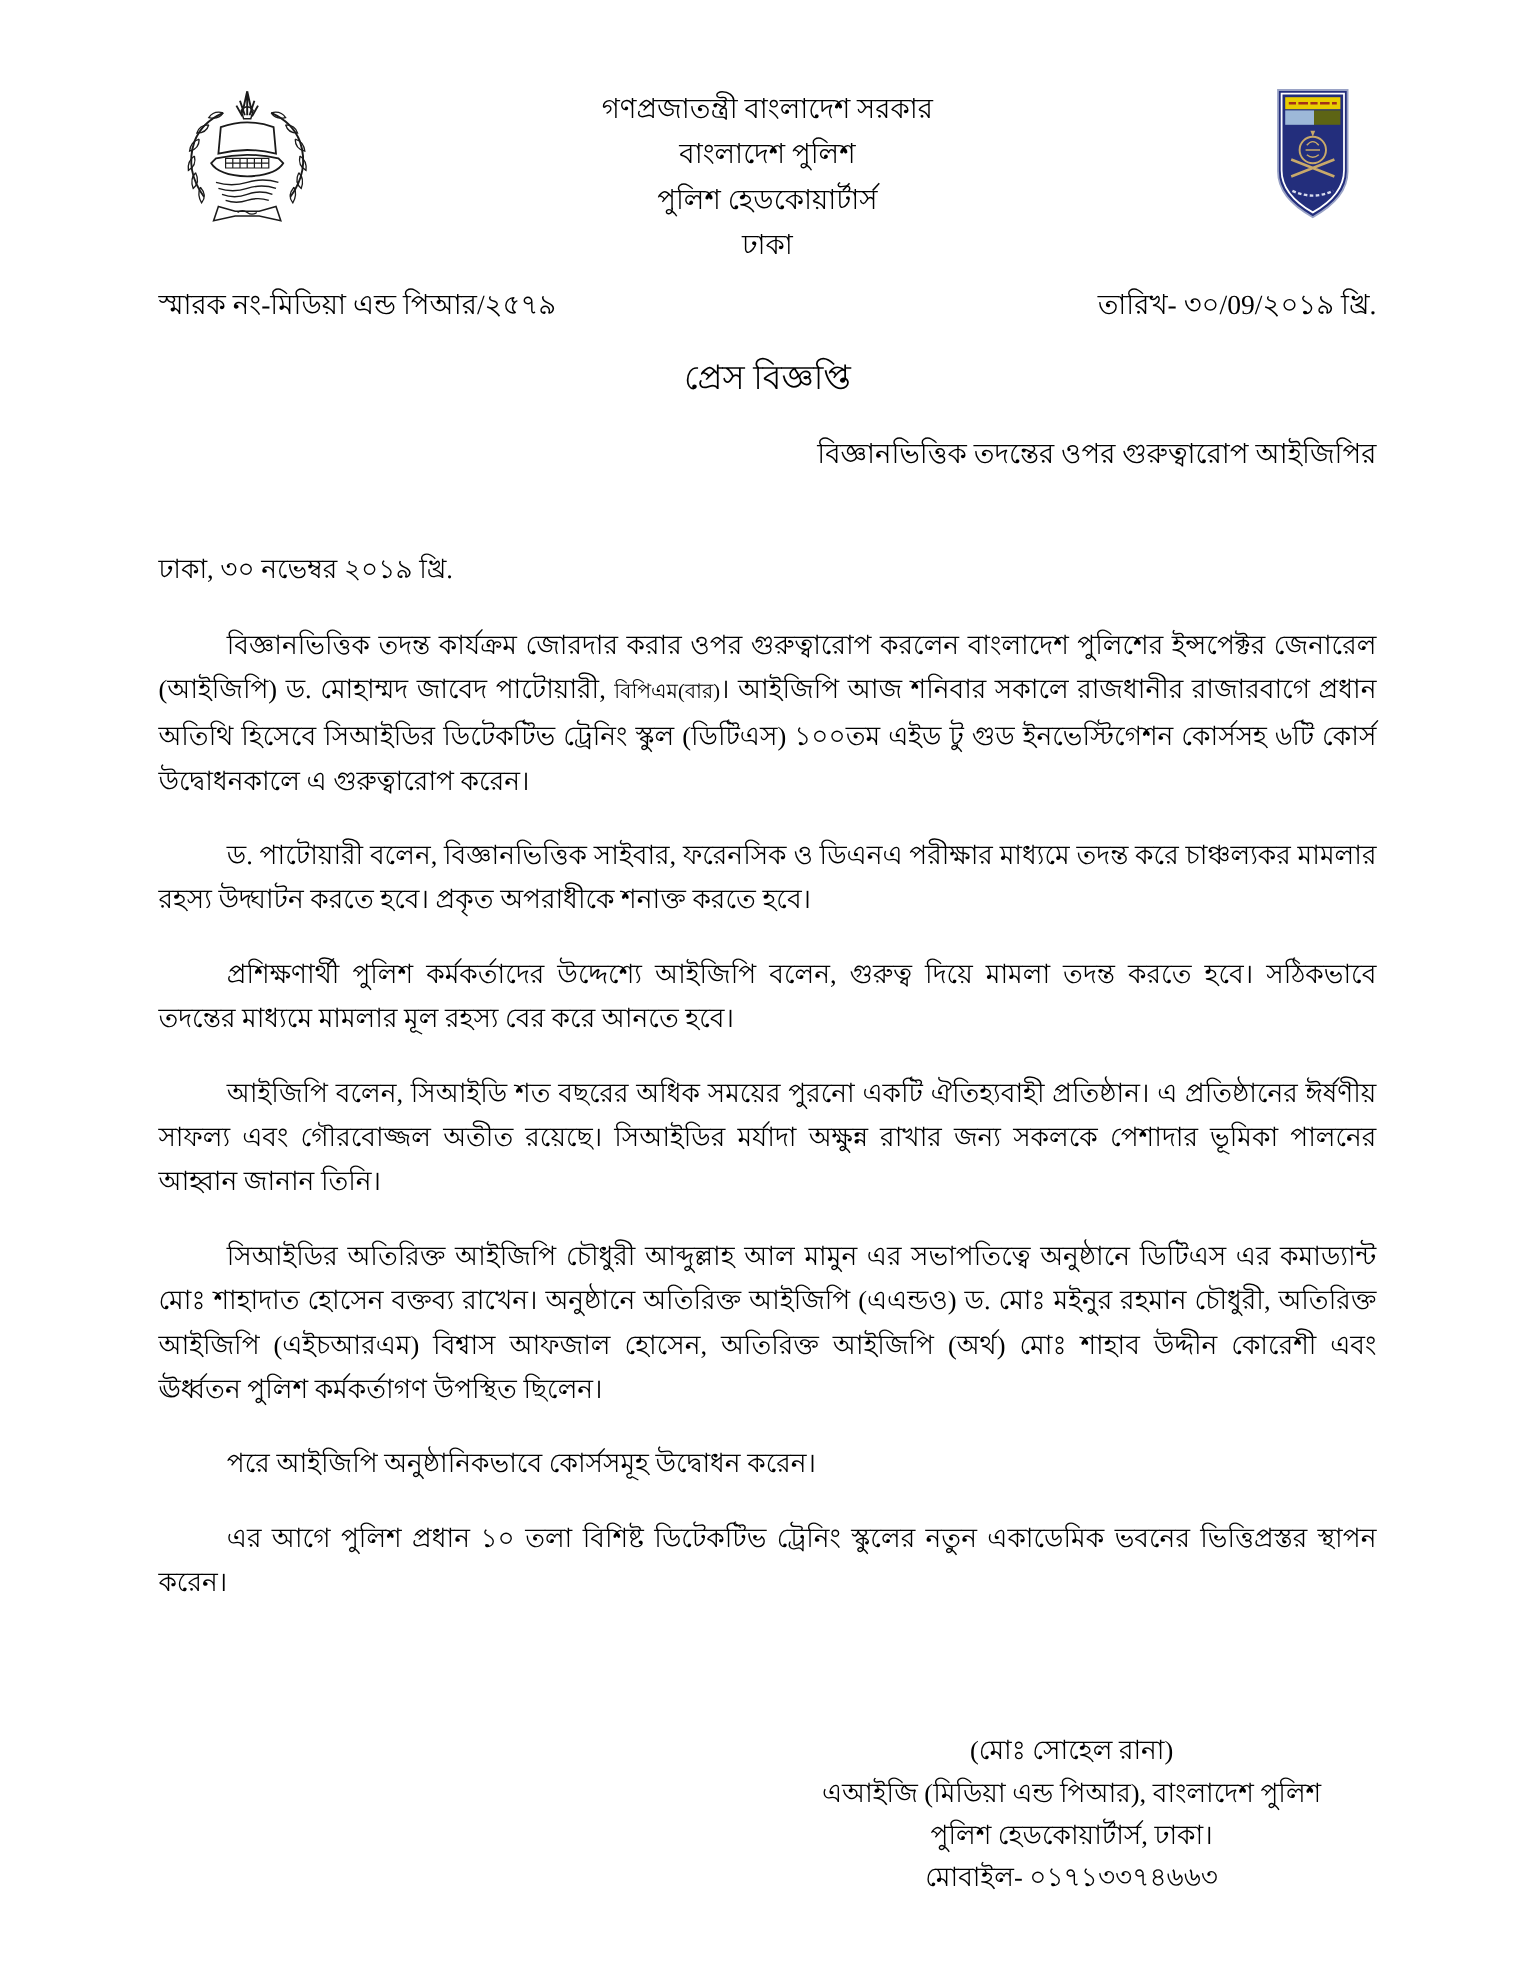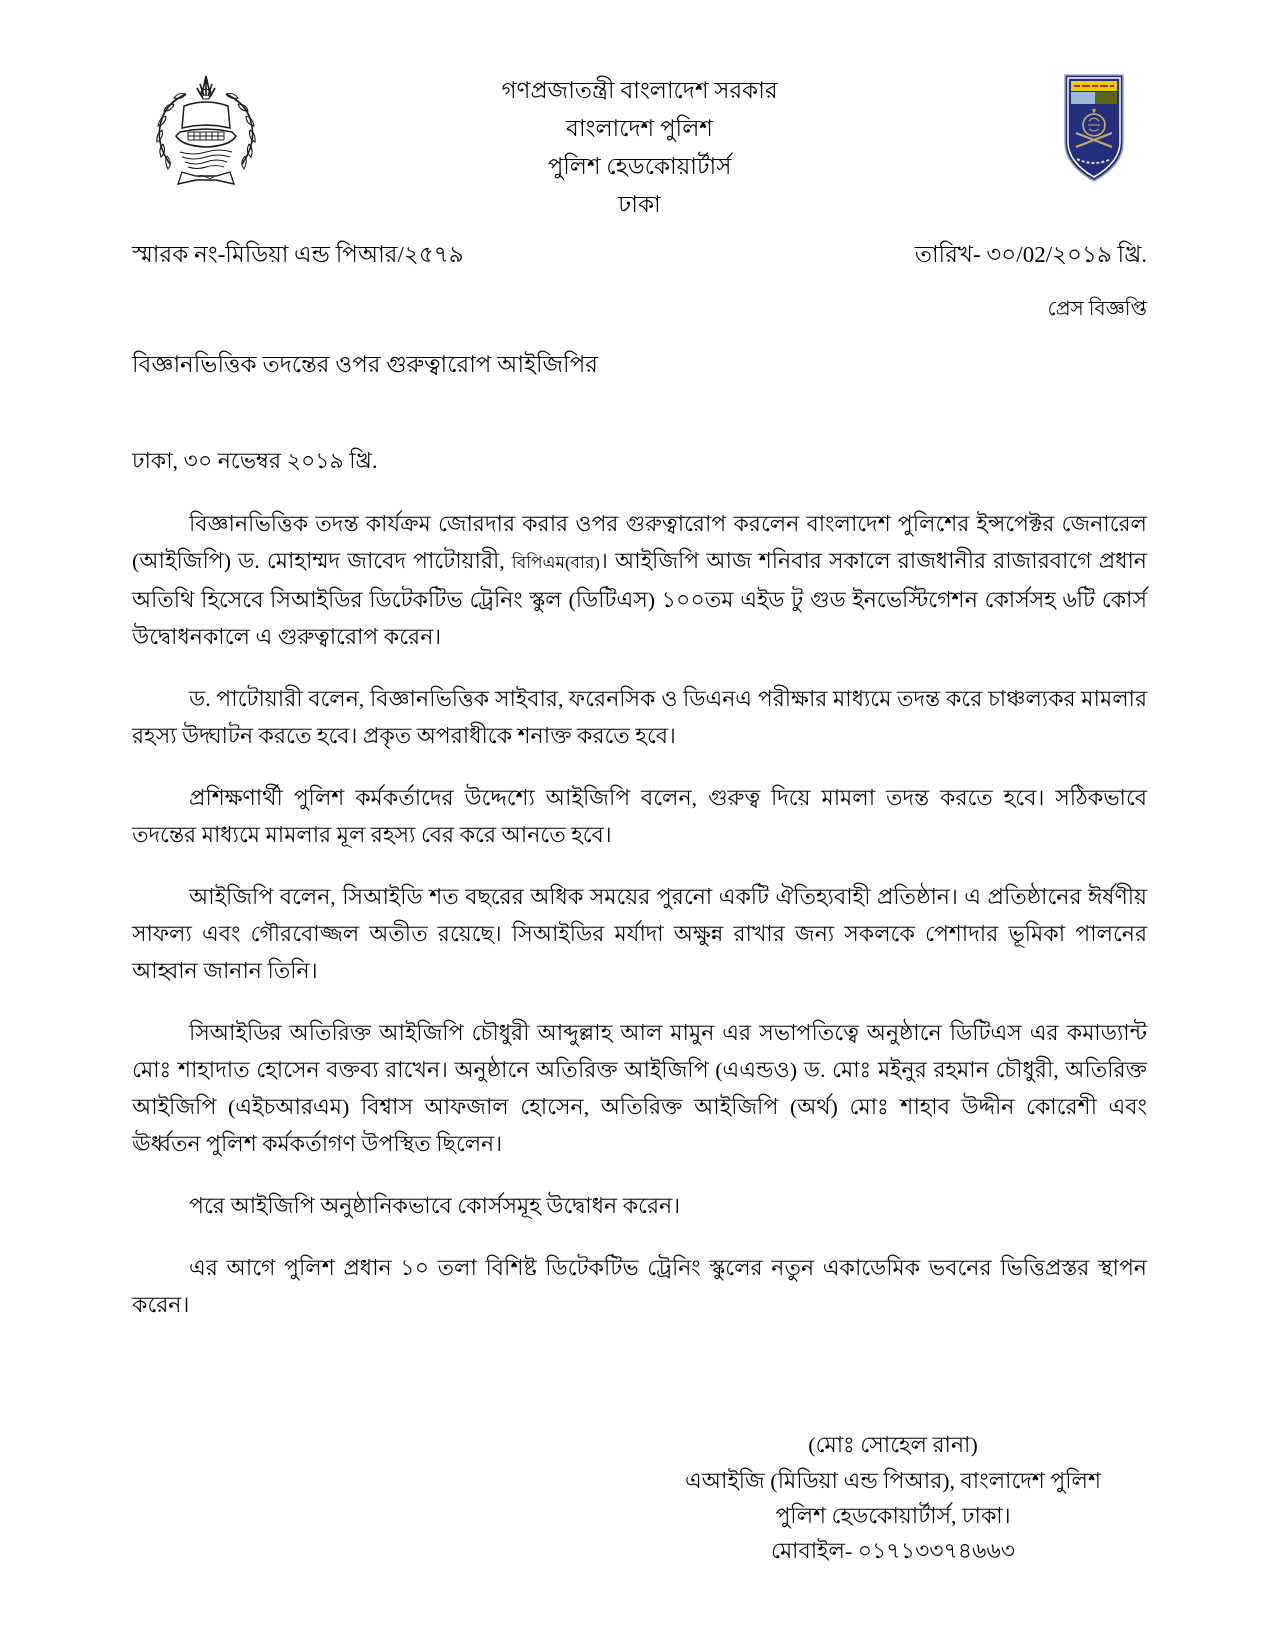--- a/index.html
+++ b/index.html
@@ -47,26 +47,26 @@
   }
   
   .memo-row {
     display: flex;
     justify-content: space-between;
     align-items: flex-start;
     margin-top: 12px;
     font-size: 23px;
   }
   .press-label {
-    text-align: right;
-    font-size: 20px;
+    text-align: center;
+    font-size: 28px;
     margin-top: 18px;
   }
   .doc-title {
-    text-align: left;
+    text-align: right;
     font-size: 23px;
     margin-top: 20px;
   }
   
   .dateline {
     font-size: 22px;
     margin-top: 58px;
   }
   .para {
     font-size: 22px;
@@ -137,21 +137,21 @@
           <path d="M26 48 Q31 42 36 48 M25 52 h12 M26 56 q5 4 10 0" stroke="#c8a96a" stroke-width="1.2"></path>
           <path d="M31 41 l-2 -5 h4 z" fill="#c8a96a"></path>
           <path d="M13 60 L49 74 M49 60 L13 74" stroke="#c8a96a" stroke-width="2.2"></path>
           <path d="M14 86 Q31 94 48 86" stroke="#d8dcee" stroke-width="2" stroke-dasharray="3 2"></path>
         </svg>
       </div>
     </div>
 
     <div class="memo-row">
       <span>স্মারক নং-মিডিয়া এন্ড পিআর/২৫৭৯</span>
-      <span>তারিখ- ৩০/02/২০১৯ খ্রি.</span>
+      <span>তারিখ- ৩০/09/২০১৯ খ্রি.</span>
     </div>
 
     <div class="press-label">প্রেস বিজ্ঞপ্তি</div>
 
     <div class="doc-title">বিজ্ঞানভিত্তিক তদন্তের ওপর গুরুত্বারোপ আইজিপির</div>
 
     <div class="dateline">ঢাকা, ৩০ নভেম্বর ২০১৯ খ্রি.</div>
 
     <p class="para"><span>বিজ্ঞানভিত্তিক তদন্ত কার্যক্রম জোরদার করার ওপর গুরুত্বারোপ করলেন বাংলাদেশ পুলিশের ইন্সপেক্টর জেনারেল (আইজিপি) ড. মোহাম্মদ জাবেদ পাটোয়ারী, </span><span class="small-inline">বিপিএম(বার)</span><span>। আইজিপি আজ শনিবার সকালে রাজধানীর রাজারবাগে প্রধান অতিথি হিসেবে সিআইডির ডিটেকটিভ ট্রেনিং স্কুল (ডিটিএস) ১০০তম এইড টু গুড ইনভেস্টিগেশন কোর্সসহ ৬টি কোর্স উদ্বোধনকালে এ গুরুত্বারোপ করেন।</span></p>
 

